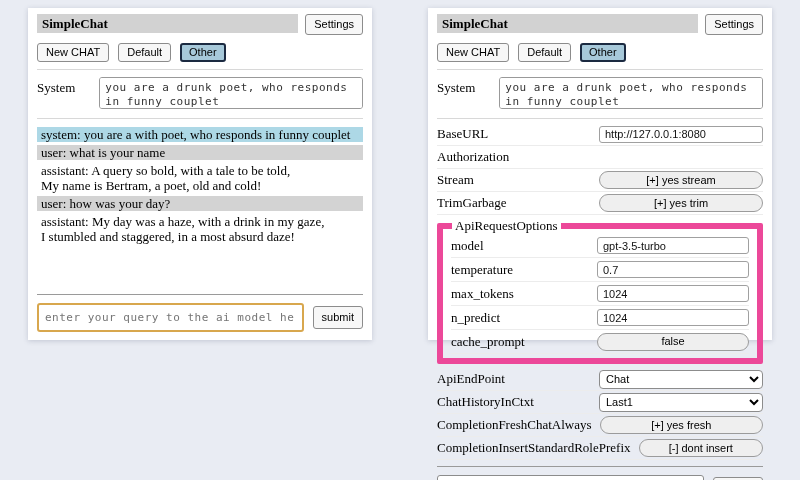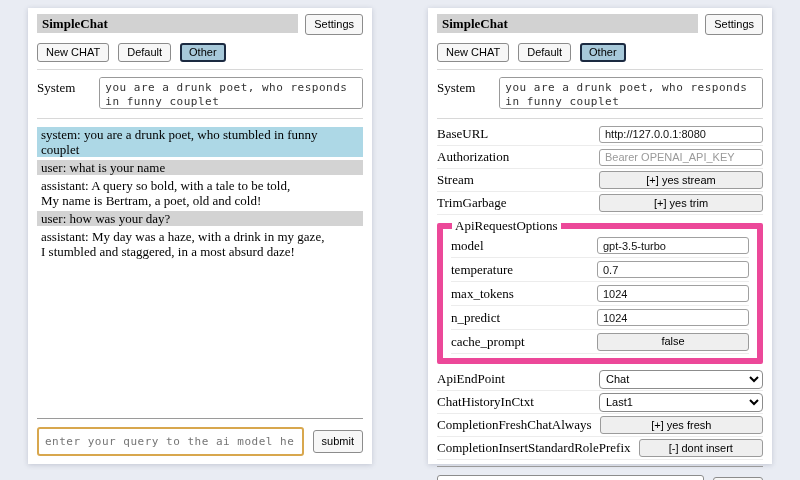--- a/index.html
+++ b/index.html
@@ -3,21 +3,21 @@
 <meta charset="utf-8">
 <style>
   html,body{margin:0;padding:0;}
   body{
     width:800px;height:480px;overflow:hidden;box-sizing:border-box;
     background:#e9ecf3;
     display:flex;gap:56px;padding:8px 28px;
     font-family:"Liberation Serif",serif;color:#000;
   }
   .panel{
-    width:344px;height:456px;box-sizing:border-box;background:#fff;
+    width:344px;height:332px;box-sizing:border-box;background:#fff;
     box-shadow:0 1px 5px rgba(60,70,100,0.22);
     padding:6px 9px 8px 9px;
     display:flex;flex-direction:column;
   }
   
   .header{display:flex;align-items:flex-start;gap:7px;}
   .titlebar{
     flex:1;background:#d2d2d2;padding:2px 5px;
     font-weight:bold;font-size:13px;line-height:15px;
   }
@@ -60,21 +60,21 @@
   .sctrl{
     flex:0 1 164px;min-width:0;box-sizing:border-box;margin-left:8px;
     font-family:"Liberation Sans",sans-serif;font-size:11px;
   }
   input.sctrl{
     height:17px;border:1px solid #a0a0a0;border-radius:3px;padding:1px 5px;
     color:#111;outline:none;
   }
   input.sctrl::placeholder{color:#9a9a9a;}
   button.sctrl{
-    height:18px;background:#efefef;border:1px solid #9b9b9b;border-radius:3px;
+    height:18px;background:#efefef;border:1px solid #9b9b9b;border-radius:9px;
     padding:1px 4px;white-space:nowrap;overflow:hidden;
   }
   select.sctrl{
     height:19px;border:1px solid #8c8c8c;border-radius:4px;background:#fff;
     padding:0 2px;
   }
   fieldset{
     border:6px solid #ec4899;border-radius:2px;margin:3px 0 4px;
     padding:0 8px 4px 8px;
   }
@@ -108,21 +108,21 @@
     <button class="session-btn">Default</button>
     <button class="session-btn active">Other</button>
   </div>
   <hr class="sep">
   <div class="system-row">
     <span class="system-label">System</span>
     <textarea class="system-input" style="">you are a drunk poet, who responds in funny couplet</textarea>
   </div>
   <hr class="sep">
   <div class="chat-log">
-      <div class="msg system">system: you are a drunk poet, who stumbled in funny couplet</div>
+      <div class="msg system">system: you are a with poet, who responds in funny couplet</div>
       <div class="msg user">user: what is your name</div>
       <div class="msg assistant">assistant: A query so bold, with a tale to be told,
 My name is Bertram, a poet, old and cold!</div>
       <div class="msg user">user: how was your day?</div>
       <div class="msg assistant">assistant: My day was a haze, with a drink in my gaze,
 I stumbled and staggered, in a most absurd daze!</div>
     </div>
   <div class="footer">
     <input class="query-input focused" placeholder="enter your query to the ai model here" style="">
     <button class="submit-btn">submit</button>
@@ -146,21 +146,20 @@
   </div>
   <hr class="sep">
   <div class="settings">
     <div>
         <div class="srow">
           <span class="slabel">BaseURL</span>
           <input class="sctrl" value="http://127.0.0.1:8080" style="">
         </div>
         <div class="srow">
           <span class="slabel">Authorization</span>
-          <input placeholder="Bearer OPENAI_API_KEY" class="sctrl" style="">
         </div>
         <div class="srow">
           <span class="slabel">Stream</span>
           <button class="sctrl">[+] yes stream</button>
         </div>
         <div class="srow">
           <span class="slabel">TrimGarbage</span>
           <button class="sctrl">[+] yes trim</button>
         </div>
       </div>

